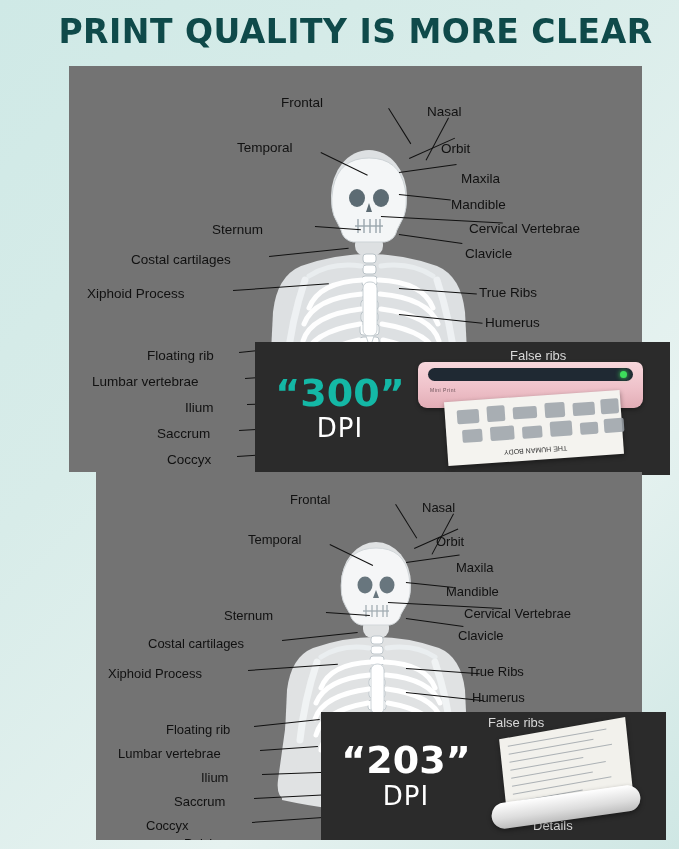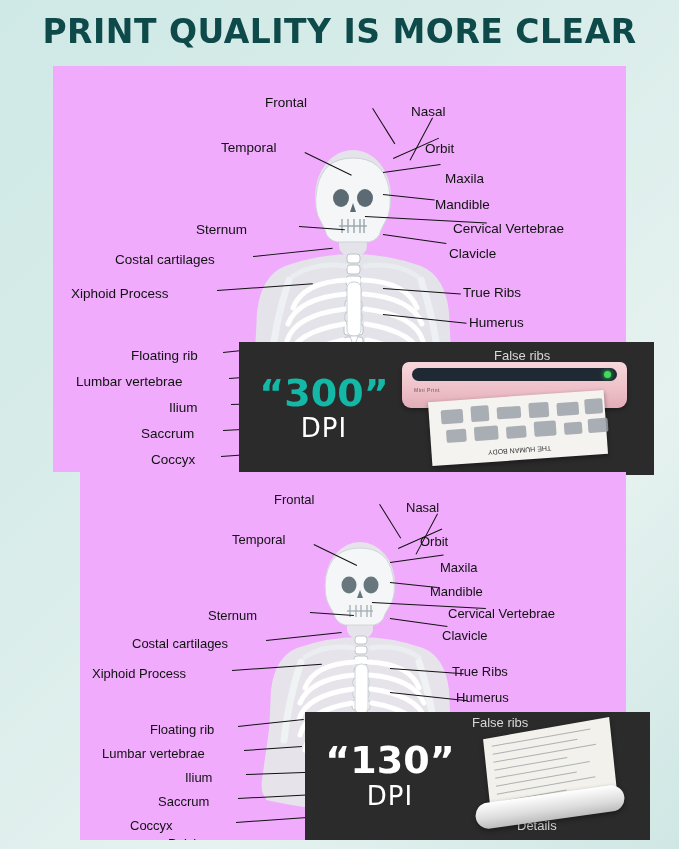--- a/index.html
+++ b/index.html
@@ -10,41 +10,42 @@
     width: 679px;
     height: 849px;
     background: linear-gradient(135deg, #cfe9e6 0%, #d8ece9 35%, #e6f2f0 70%, #cfe7e4 100%);
     font-family: "Liberation Sans", sans-serif;
     position: relative;
     overflow: hidden;
   }
   .page {
     position: absolute;
     inset: 0;
+    margin-left: 16px;
   }
 
   
   .heading {
     position: absolute;
     top: 12px;
     left: 0;
     width: 679px;
     text-align: center;
     font-size: 33px;
     font-weight: bold;
     letter-spacing: 0.5px;
     color: #0f4a4a;
     font-family: "DejaVu Sans", sans-serif;
     white-space: nowrap;
   }
 
   
   .panel {
     position: absolute;
-    background: #f0abfc;
+    background: #737373;
     overflow: hidden;
   }
   .panel-top {
     left: 53px;
     top: 66px;
     width: 573px;
     height: 406px;
   }
   .panel-bottom {
     left: 80px;
@@ -510,21 +511,21 @@
     <div class="lbl" style="left:50px;top:346px;">Coccyx</div>
     <div class="lbl" style="left:88px;top:364px;">Pelvis</div>
 
   </div>
 
   <div class="dpi-strip dpi-bottom">
     <div class="ghost-lbl" style="left:167px;top:3px;">False ribs</div>
     <div class="ghost-lbl" style="left:212px;top:106px;">Details</div>
 
     <div class="dpi-text">
-      <span class="dpi-num">“130”</span>
+      <span class="dpi-num">“203”</span>
       <span class="dpi-unit">DPI</span>
     </div>
 
     <div class="roll">
       <div class="roll-paper">
         <div class="roll-line" style="top:8px;width:100px;"></div>
         <div class="roll-line" style="top:16px;width:86px;"></div>
         <div class="roll-line" style="top:24px;width:104px;"></div>
         <div class="roll-line" style="top:32px;width:74px;"></div>
         <div class="roll-line" style="top:40px;width:96px;"></div>

